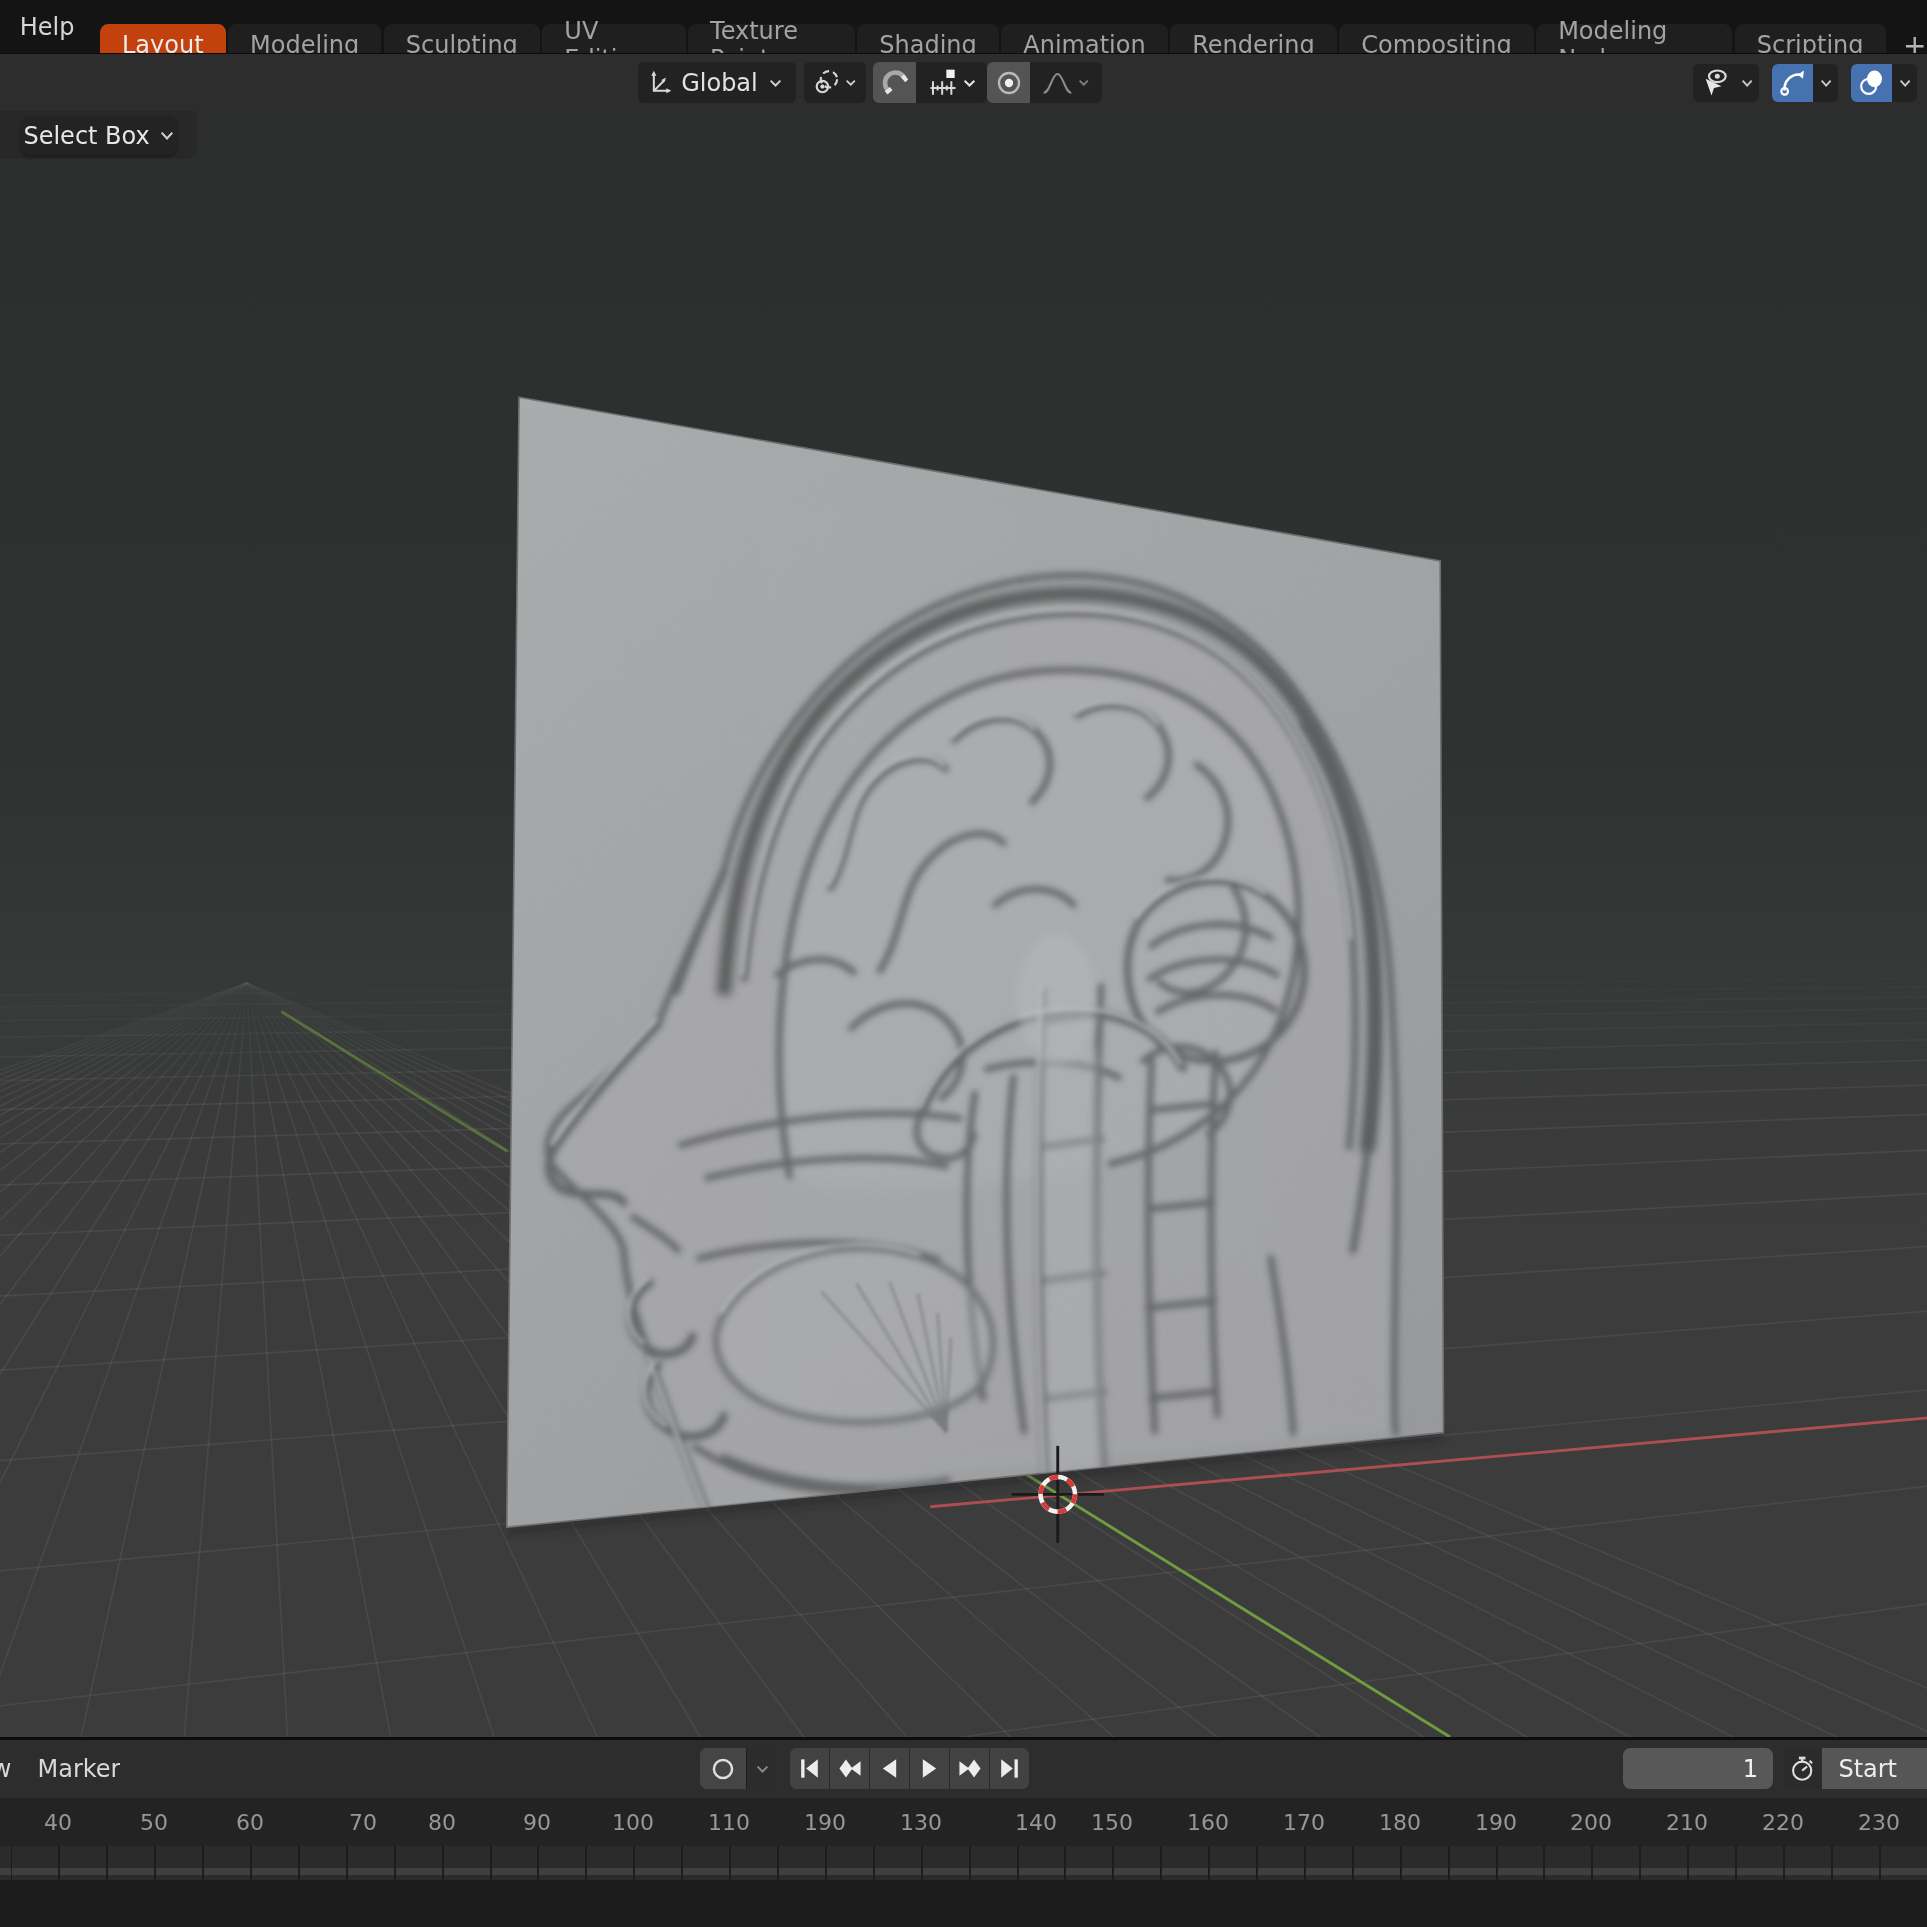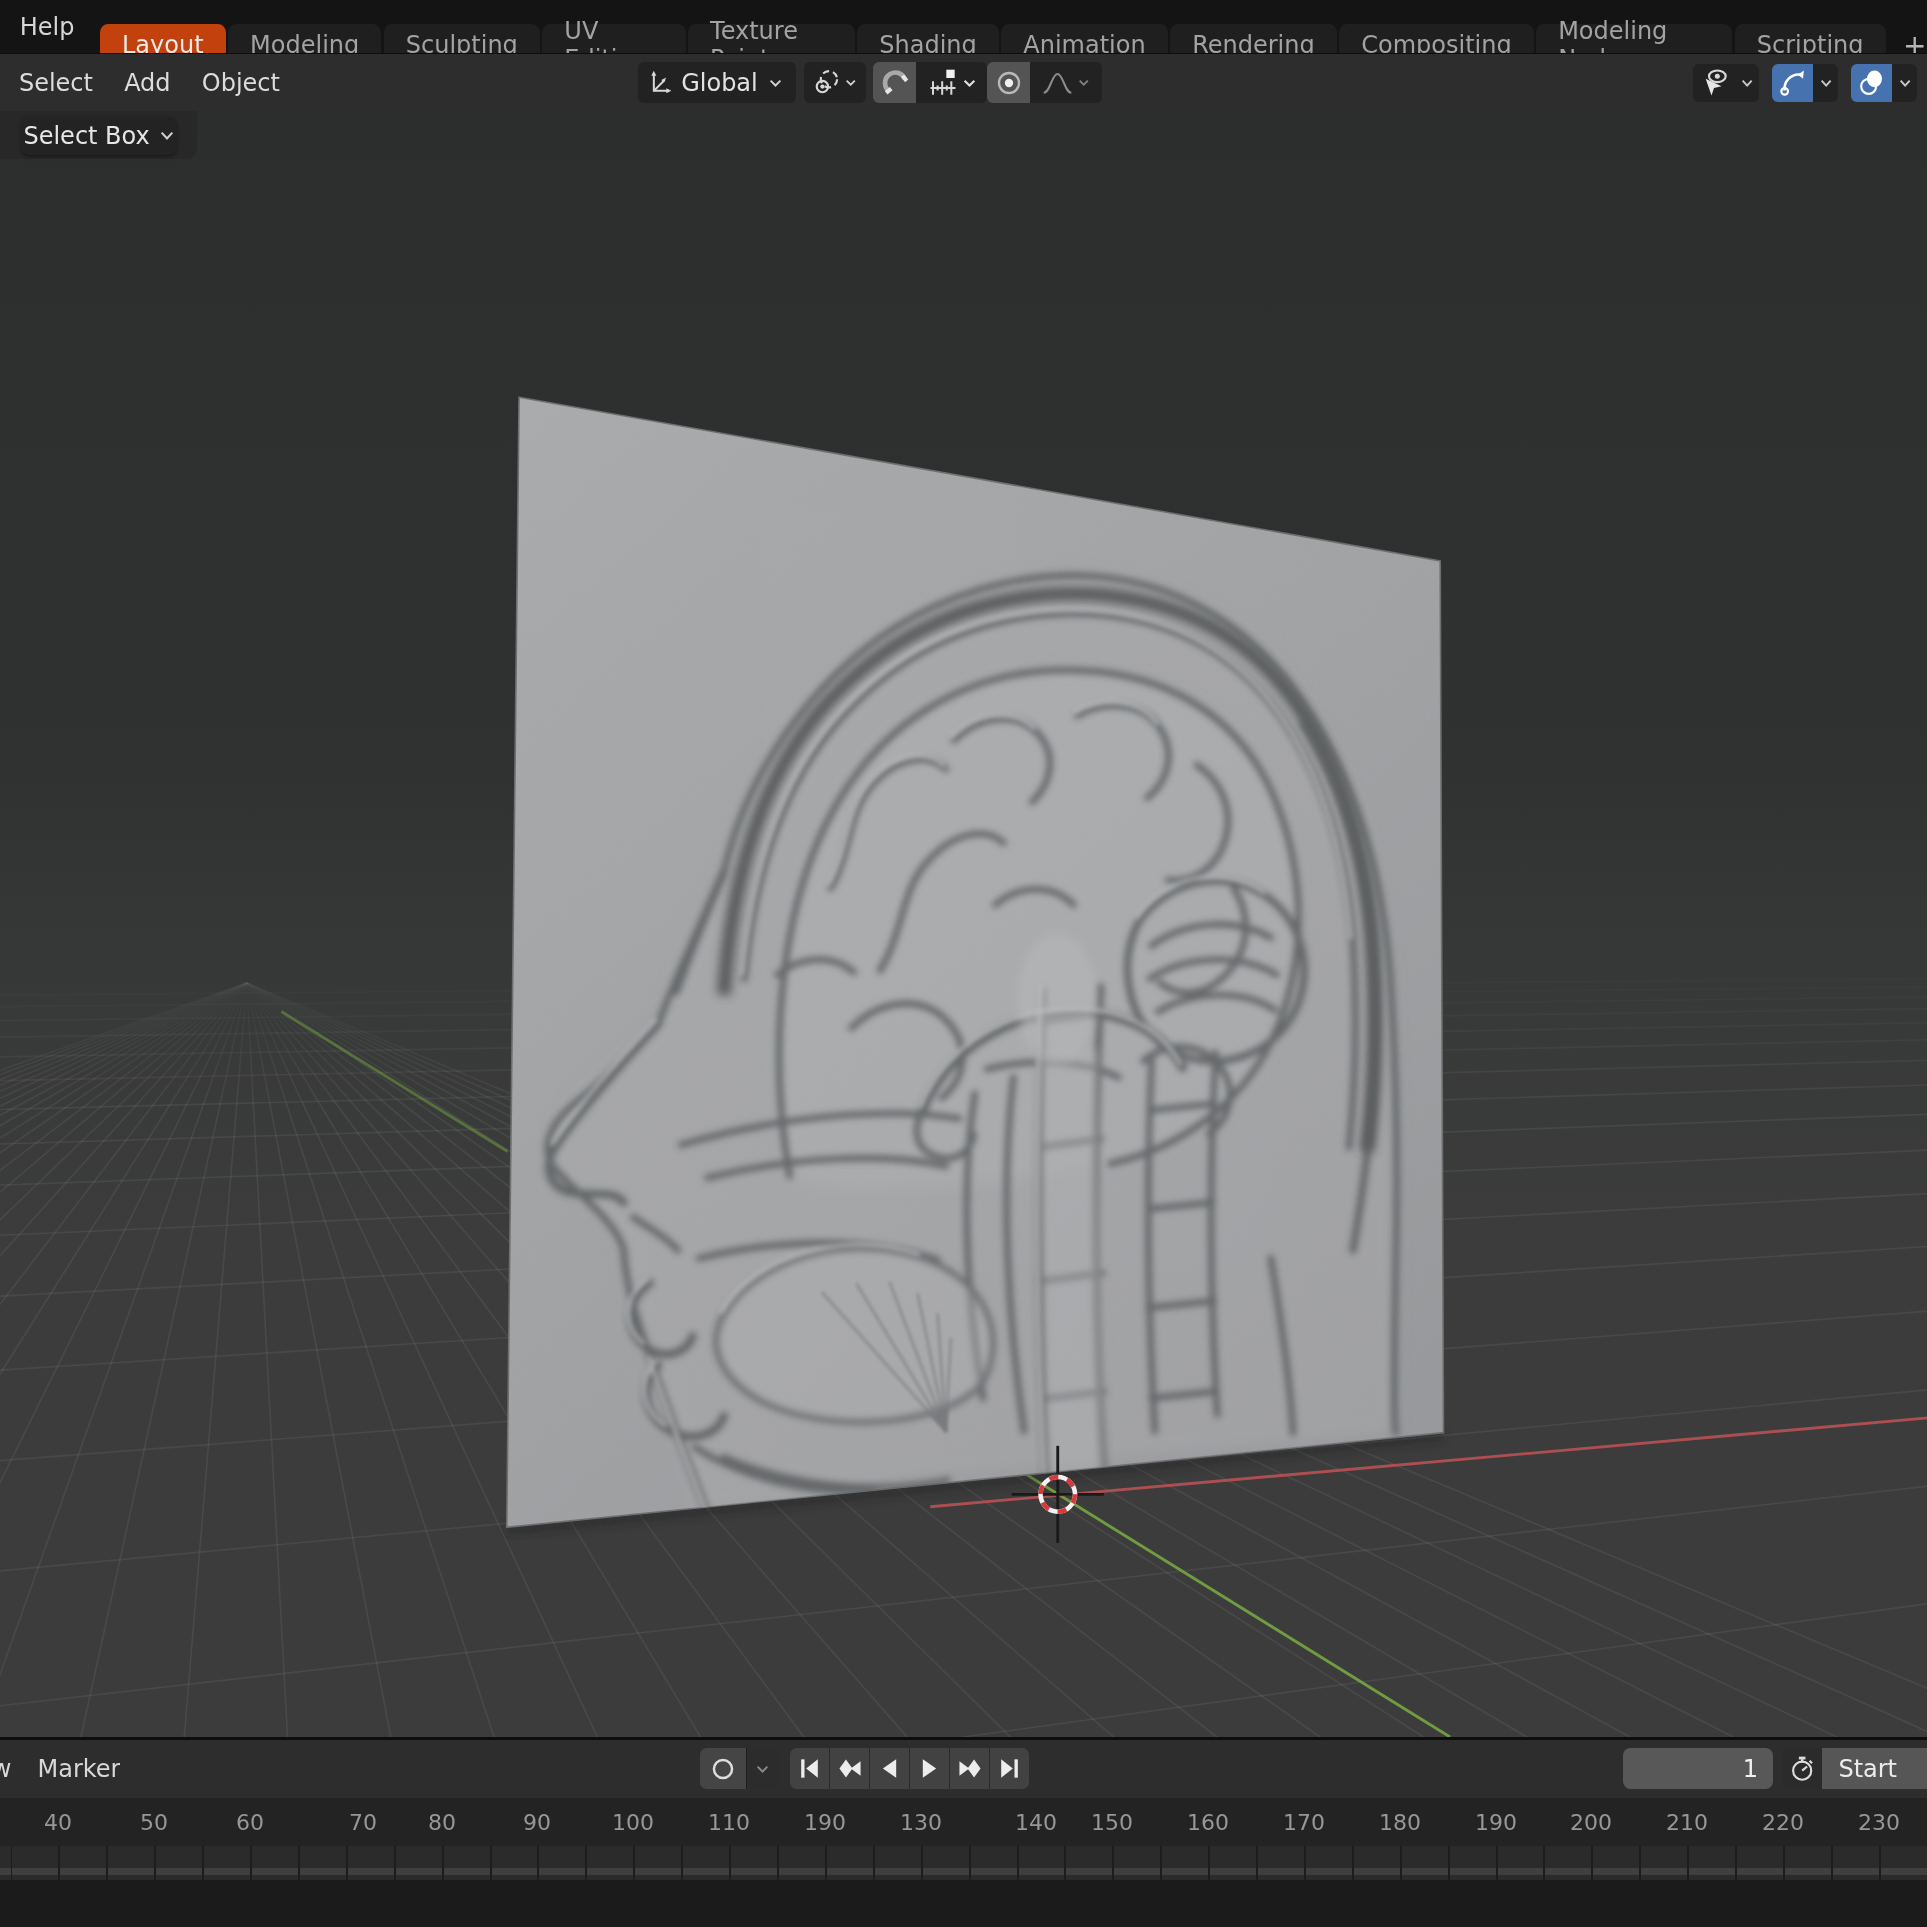--- a/index.html
+++ b/index.html
@@ -96,25 +96,20 @@
       <div class="tab">Animation</div>
       <div class="tab">Rendering</div>
       <div class="tab">Compositing</div>
       <div class="tab">Modeling Nodes</div>
       <div class="tab">Scripting</div>
       <div class="tab plus">+</div>
     </div>
 </div>
 
 <div id="vheader">
-  <div id="vmenus">
-      <div class="menu-item">Select</div>
-      <div class="menu-item">Add</div>
-      <div class="menu-item">Object</div>
-    </div>
 
   <div id="orientation-btn" class="hbtn">
     <svg class="icon" width="25" height="25" viewBox="0 0 30 30">
       <g stroke="#d8d8d8" stroke-width="2.4" fill="none">
         <path d="M7 4 L7 25 L25 25"></path>
         <path d="M7 25 L20 12"></path>
       </g>
       <g fill="#d8d8d8">
         <polygon points="7,1 4,7 10,7"></polygon>
         <polygon points="28,25 22,22 22,28"></polygon>

